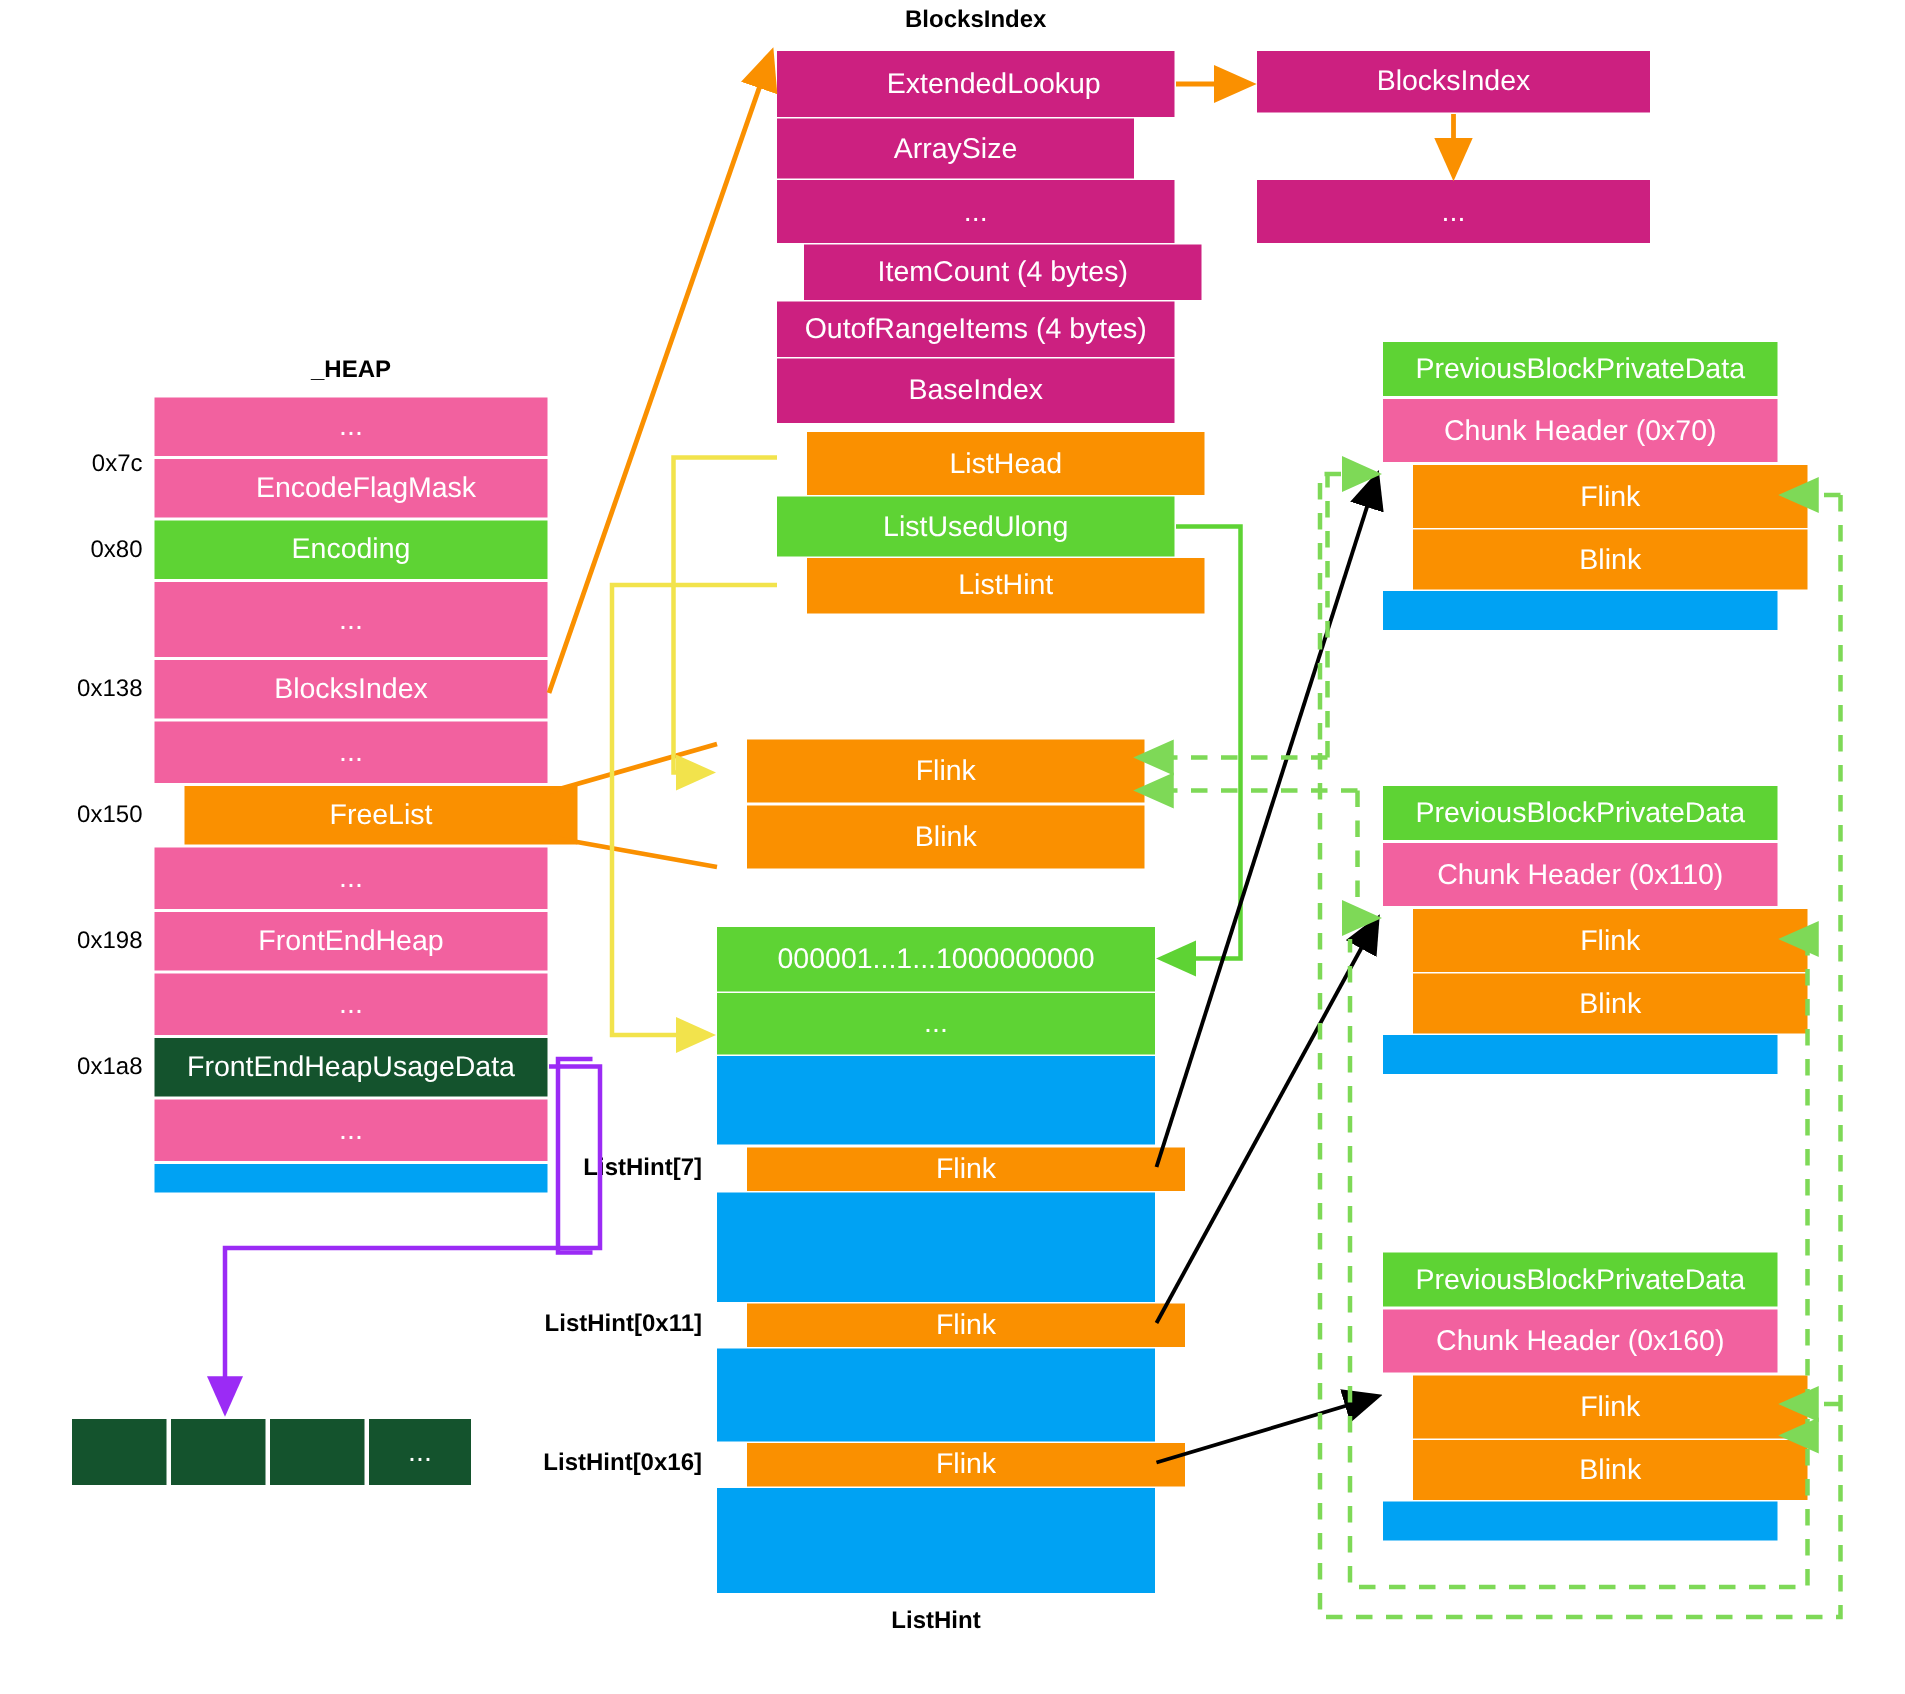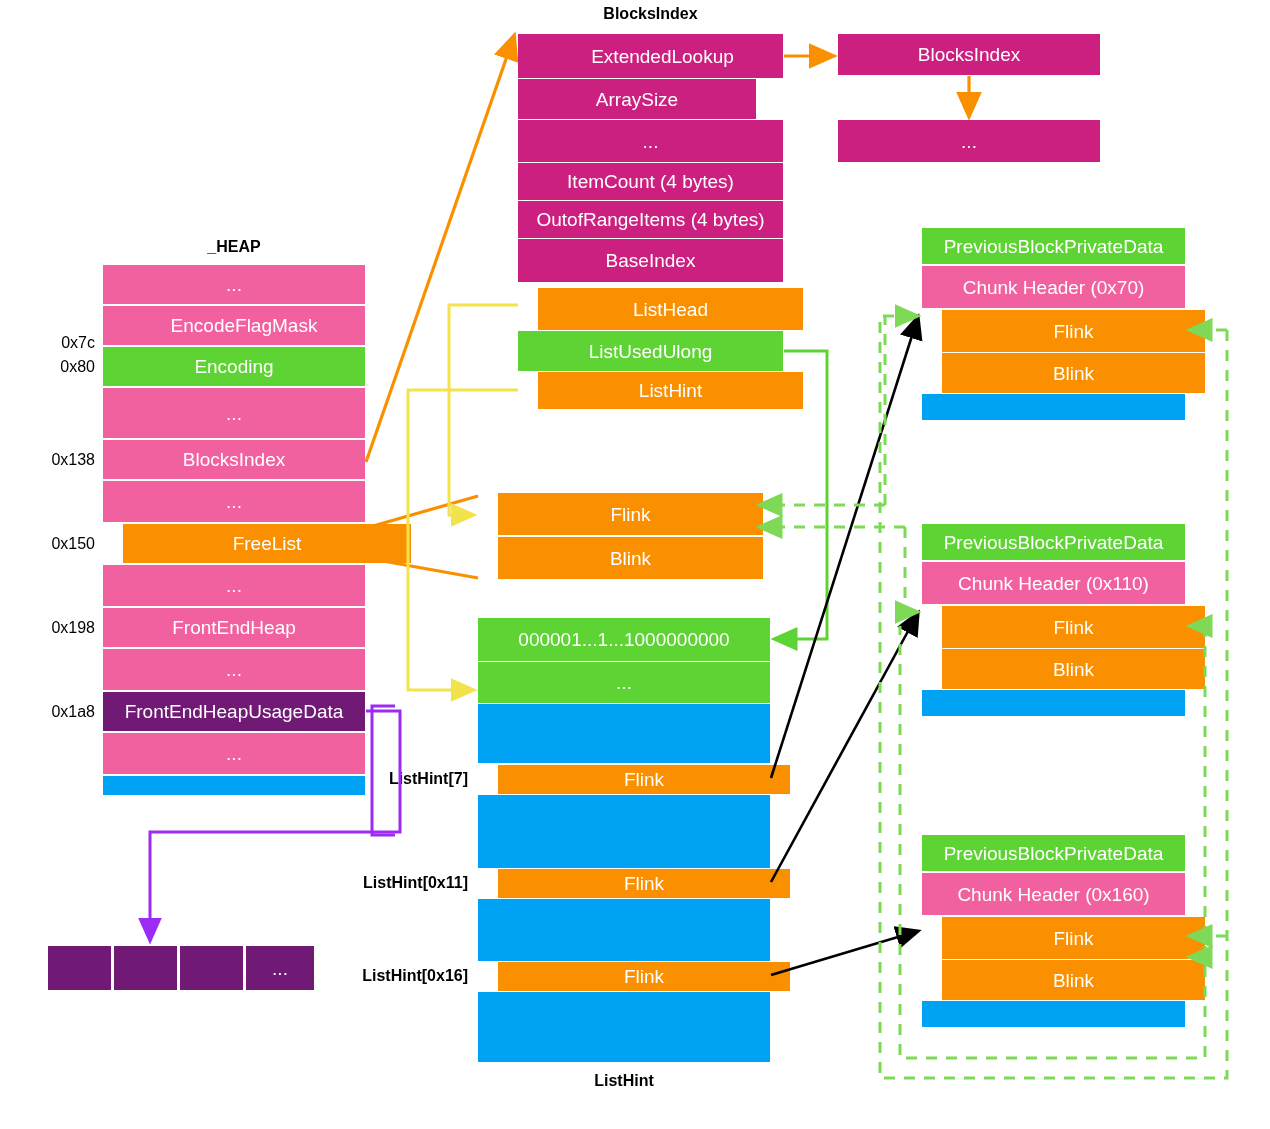--- a/index.html
+++ b/index.html
@@ -33,21 +33,21 @@
     font-size: 19px;
     line-height: 1;
     white-space: nowrap;
     overflow: hidden;
   }
   .c-magenta { background: #cc2080; }
   .c-pink    { background: #f2619f; }
   .c-green   { background: #5ed334; }
   .c-orange  { background: #fa9000; margin-left: 20px; }
   .c-blue    { background: #00a2f3; }
-  .c-purple  { background: #701a75; }
+  .c-purple  { background: #14532d; }
   .addr {
     position: absolute;
     font-size: 16px;
     color: #000000;
     text-align: right;
     white-space: nowrap;
   }
   .hintlabel {
     position: absolute;
     font-size: 16px;
@@ -83,41 +83,41 @@
     </div>
   <div class="row c-pink" style="left:103px; top:388px; width:262px; height:50px;">
       <span>...</span>
     </div>
   <div class="row c-pink" style="left:103px; top:440px; width:262px; height:39px;">
       <span>BlocksIndex</span>
     </div>
   <div class="row c-pink" style="left:103px; top:481px; width:262px; height:41px;">
       <span>...</span>
     </div>
-  <div class="row c-orange" style="left:103px; top:524px; width:288px; height:39px;">
+  <div class="row c-orange" style="left:103px; top:524px; width:262px; height:39px;">
       <span>FreeList</span>
     </div>
   <div class="row c-pink" style="left:103px; top:565px; width:262px; height:41px;">
       <span>...</span>
     </div>
   <div class="row c-pink" style="left:103px; top:608px; width:262px; height:39px;">
       <span>FrontEndHeap</span>
     </div>
   <div class="row c-pink" style="left:103px; top:649px; width:262px; height:41px;">
       <span>...</span>
     </div>
   <div class="row c-purple" style="left:103px; top:692px; width:262px; height:39px;">
       <span>FrontEndHeapUsageData</span>
     </div>
   <div class="row c-pink" style="left:103px; top:733px; width:262px; height:41px;">
       <span>...</span>
     </div>
   <div class="row c-blue" style="left:103px; top:776px; width:262px; height:19px;"></div>
 
-  <div class="addr" style="left:20px; top:334px; width:75px;">0x7c</div>
+  <div class="addr" style="left:20px; top:301px; width:75px;">0x7c</div>
   <div class="addr" style="left:20px; top:358px; width:75px;">0x80</div>
   <div class="addr" style="left:20px; top:451px; width:75px;">0x138</div>
   <div class="addr" style="left:20px; top:535px; width:75px;">0x150</div>
   <div class="addr" style="left:20px; top:619px; width:75px;">0x198</div>
   <div class="addr" style="left:20px; top:703px; width:75px;">0x1a8</div>
 
   <div class="row c-purple" style="left:48px;  top:946px; width:63px; height:44px;">
       <span></span>
     </div>
   <div class="row c-purple" style="left:114px; top:946px; width:63px; height:44px;">
@@ -134,21 +134,21 @@
 
   <div class="row c-magenta" style="left:518px; top:34px;  width:265px; height:44px;padding-left:24px;">
       <span>ExtendedLookup</span>
     </div>
   <div class="row c-magenta" style="left:518px; top:79px;  width:238px; height:40px;">
       <span>ArraySize</span>
     </div>
   <div class="row c-magenta" style="left:518px; top:120px; width:265px; height:42px;">
       <span>...</span>
     </div>
-  <div class="row c-magenta" style="left:518px; top:163px; width:265px; height:37px;">
+  <div class="row c-magenta" style="left:536px; top:163px; width:265px; height:37px;">
       <span>ItemCount (4 bytes)</span>
     </div>
   <div class="row c-magenta" style="left:518px; top:201px; width:265px; height:37px;">
       <span>OutofRangeItems (4 bytes)</span>
     </div>
   <div class="row c-magenta" style="left:518px; top:239px; width:265px; height:43px;">
       <span>BaseIndex</span>
     </div>
   <div class="row c-orange" style="left:518px; top:288px; width:265px; height:42px;">
       <span>ListHead</span>

